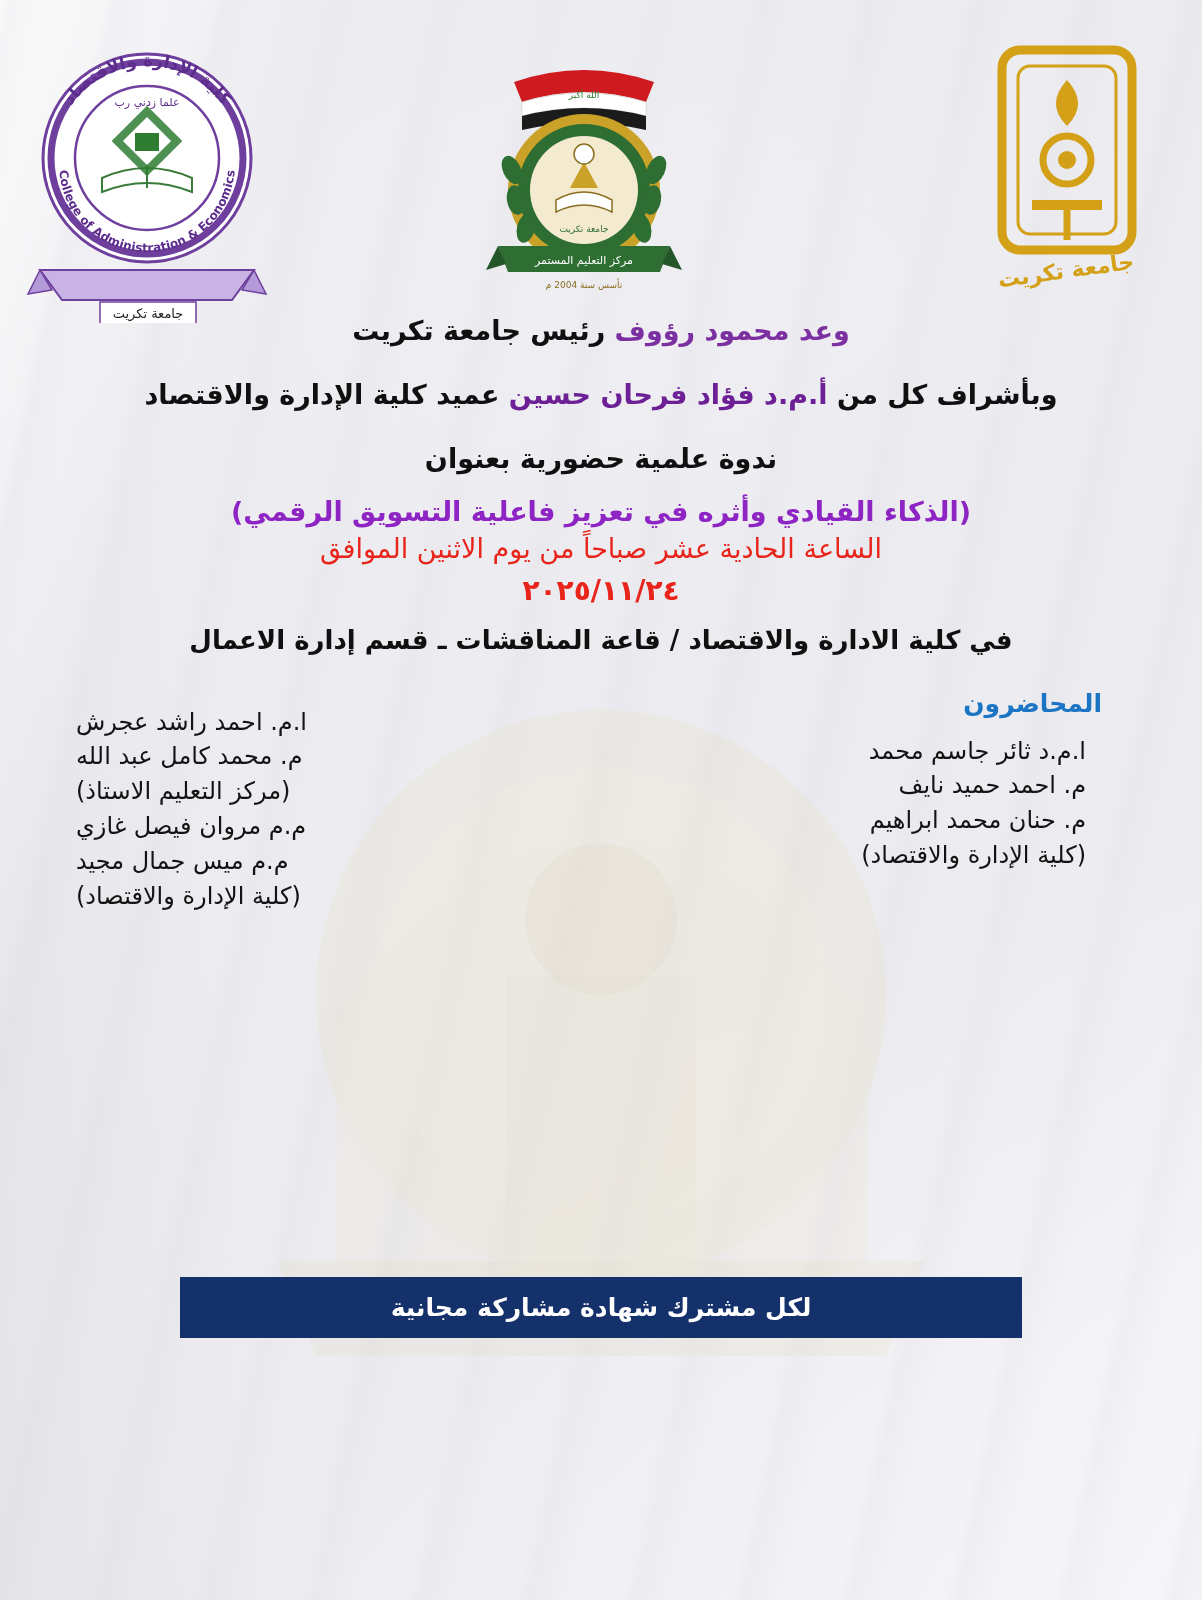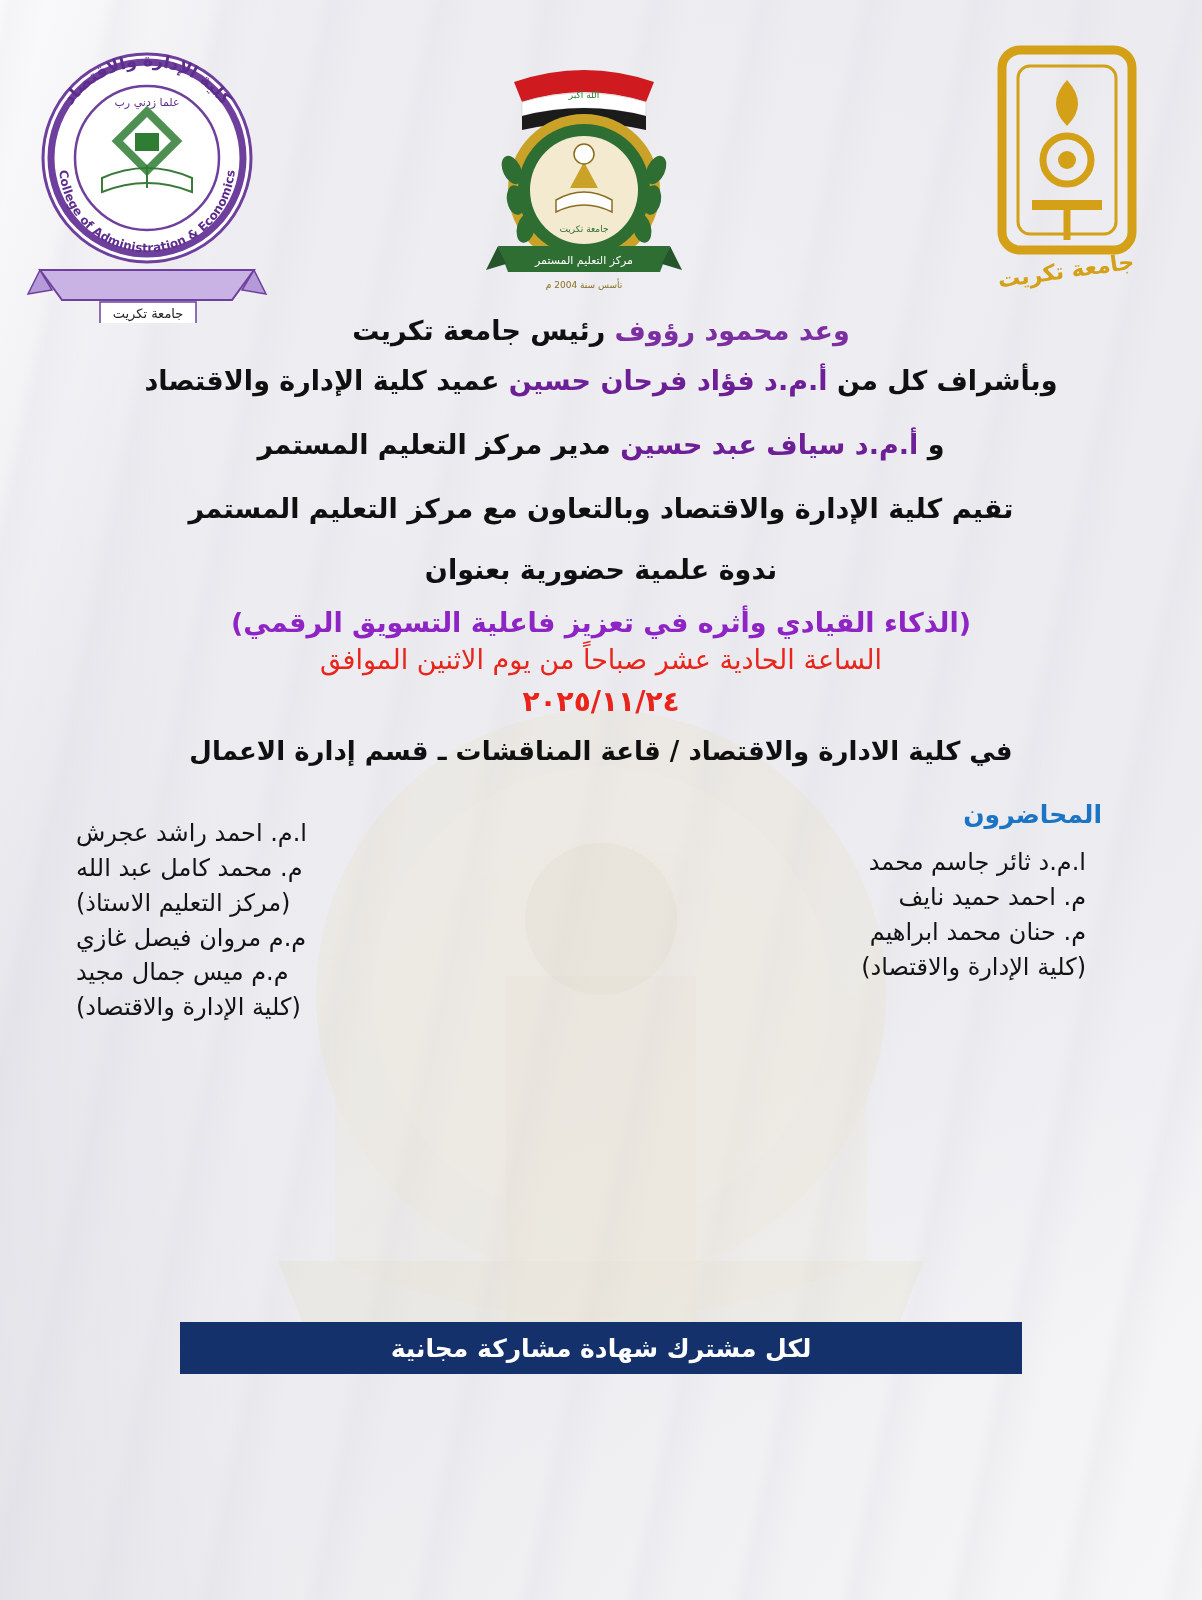--- a/index.html
+++ b/index.html
@@ -92,21 +92,21 @@
   }
   .line {
     font-weight: bold;
     line-height: 1.55;
     color: #101010;
     margin: 0 0 12px 0;
     font-size: 27px;
     direction: rtl;
   }
   .line.l1 { font-size: 26px; margin-bottom: 22px; }
-  .line.l2 { margin-bottom: 8px; }
+  .line.l2 { margin-bottom: 22px; }
   .line.l3 { margin-bottom: 22px; }
   .line.l4 { margin-bottom: 22px; }
   .line.l5 { margin-bottom: 20px; }
   .line.l6 { margin-bottom: 16px; }
   .purple { color: #7b2fa0; }
   .purple-strong { color: #6d1f96; }
   .title-line {
     color: #8e24c4;
     font-size: 27px;
     font-weight: bold;
@@ -164,22 +164,22 @@
   }
   .col.right-col { text-align: right; padding-right: 40px; }
   .col.left-col { text-align: left; padding-left: 0px; }
   .col.left-col .col-head { text-align: center; }
 
   
   .footer-banner {
     position: absolute;
     left: 180px;
     right: 180px;
-    top: 1322px;
-    height: 52px;
+    top: 1277px;
+    height: 61px;
     background: #14316b;
     display: flex;
     align-items: center;
     justify-content: center;
   }
   .footer-banner span {
     color: #ffffff;
     font-size: 25px;
     font-weight: bold;
     letter-spacing: 1px;
@@ -283,27 +283,21 @@
       <span class="purple">وعد محمود رؤوف</span>
       <span>رئيس جامعة تكريت</span>
     </p>
 
     <p class="line l3">
       <span>وبأشراف كل من</span>
       <span class="purple-strong">أ.م.د فؤاد فرحان حسين</span>
       <span>عميد كلية الإدارة والاقتصاد</span>
     </p>
 
-    <p class="line l4">
-      <span>و</span>
-      <span class="purple-strong">أ.م.د سياف عبد حسين</span>
-      <span>مدير مركز التعليم المستمر</span>
-    </p>
-
-    <p class="line l5">تقيم كلية الإدارة والاقتصاد وبالتعاون مع مركز  التعليم المستمر</p>
+
     <p class="line l6">ندوة علمية حضورية بعنوان</p>
 
     <p class="title-line">(الذكاء القيادي وأثره في تعزيز فاعلية التسويق الرقمي)</p>
     <p class="time-line">الساعة الحادية عشر صباحاً من يوم الاثنين الموافق</p>
     <p class="date-line">٢٠٢٥/١١/٢٤</p>
     <p class="venue-line">في كلية الادارة والاقتصاد / قاعة المناقشات ـ قسم إدارة الاعمال</p>
   </div>
 
   <div class="columns">
 

